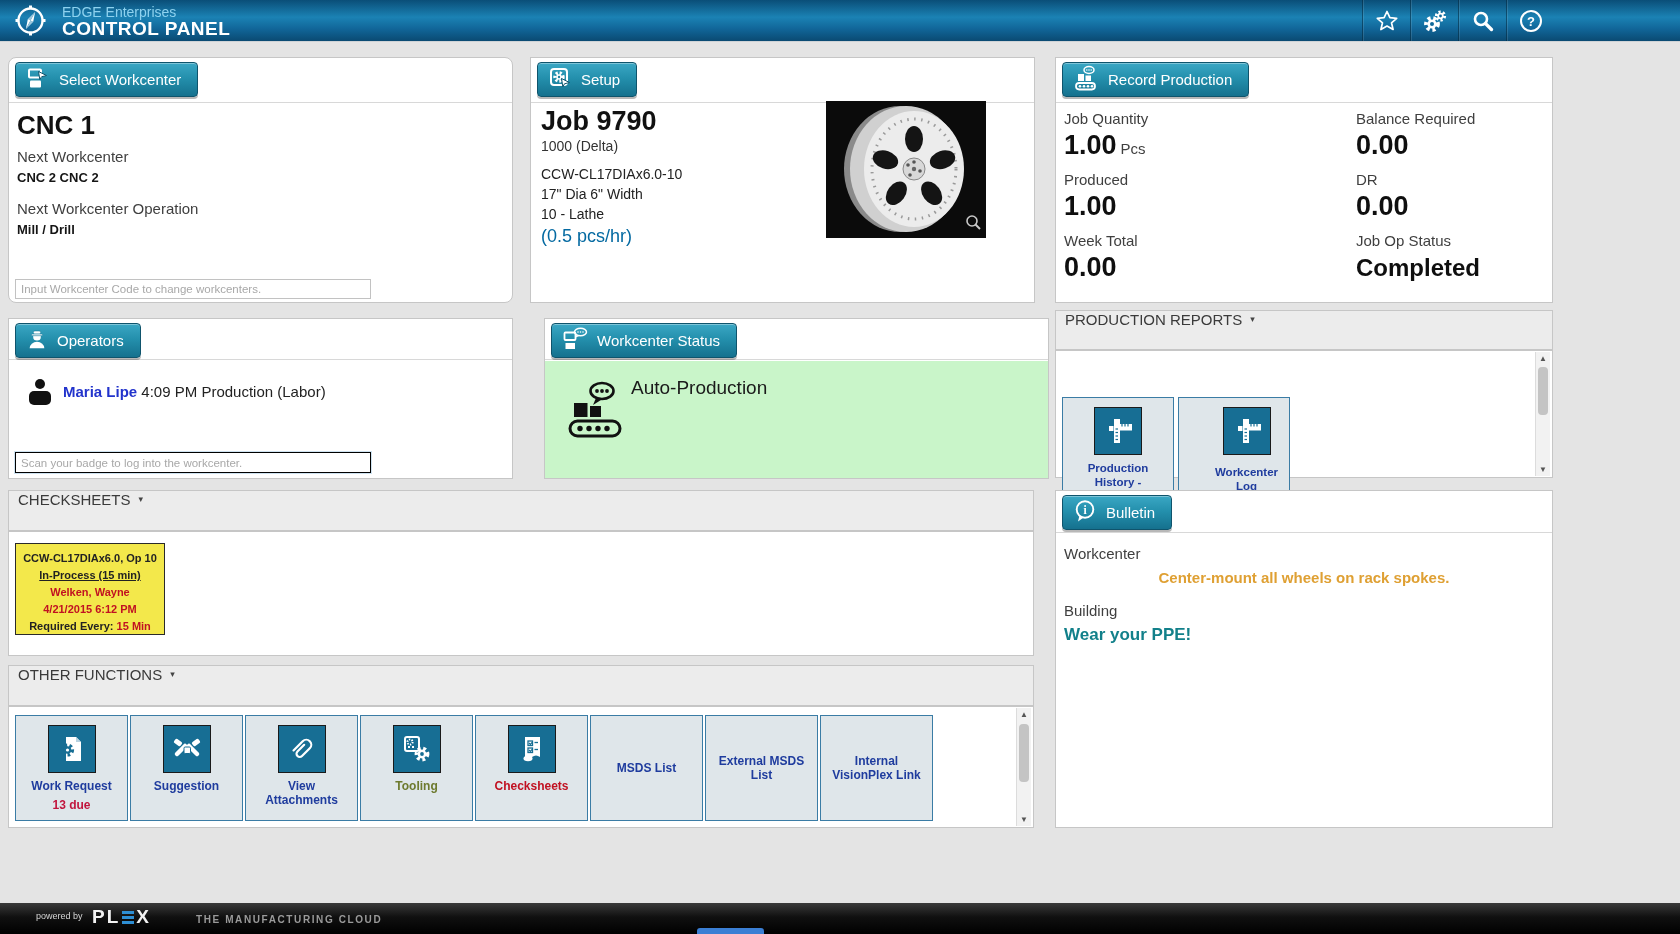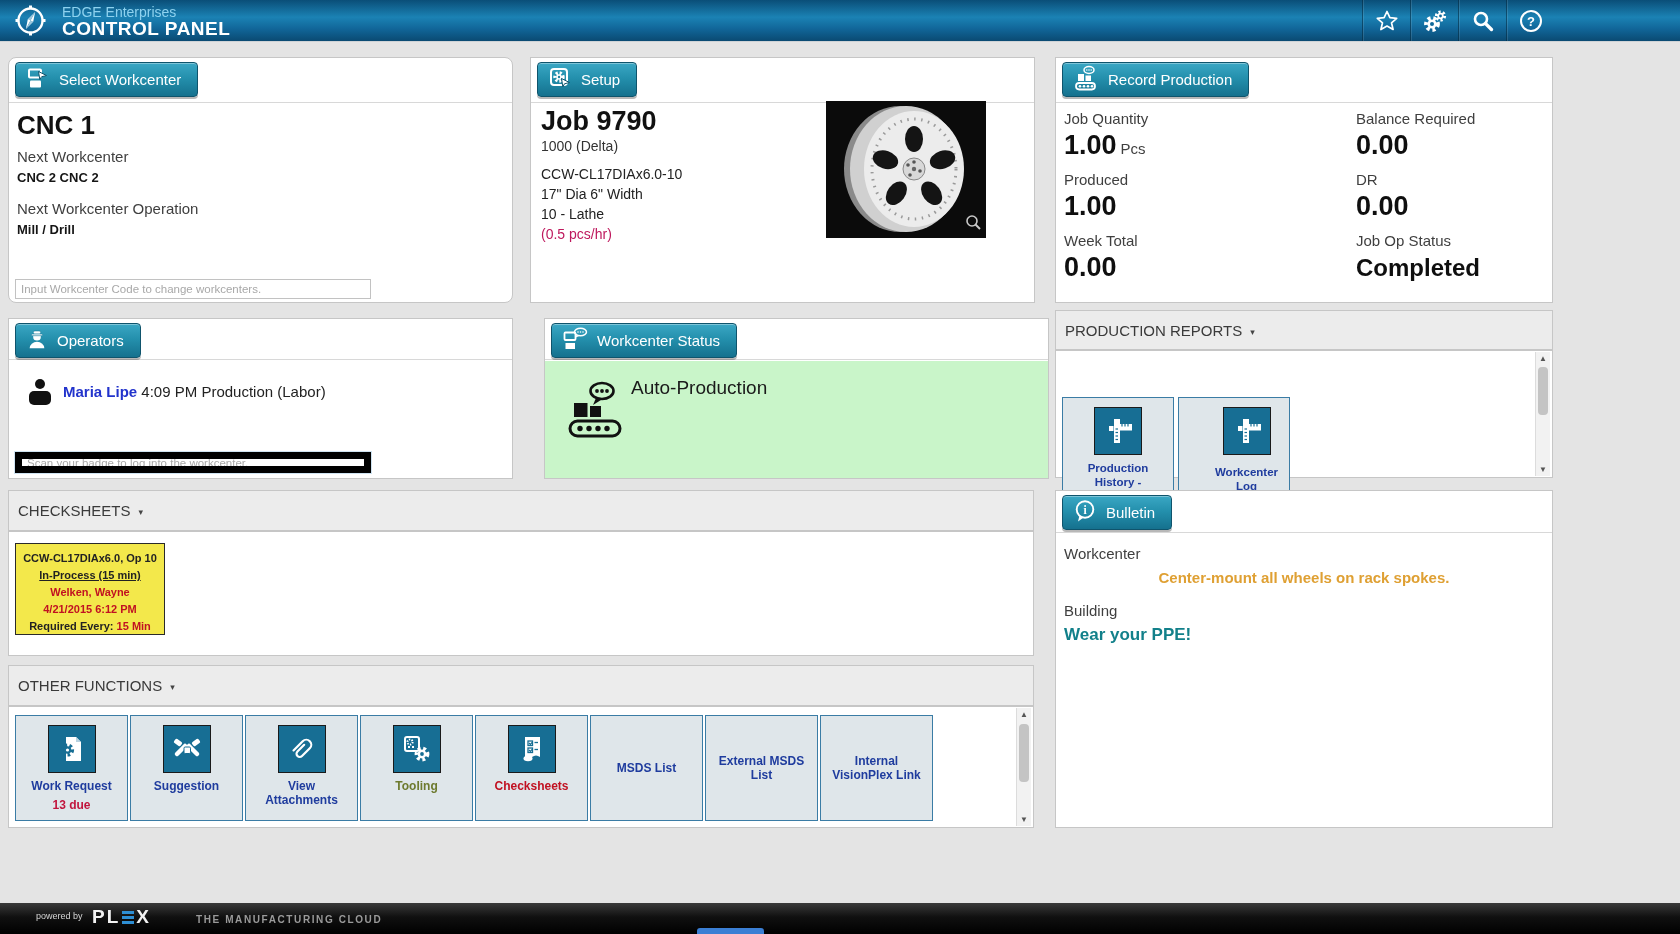--- a/index.html
+++ b/index.html
@@ -17,30 +17,30 @@
           border-left:1px solid rgba(6,40,60,.55);box-shadow:inset 1px 0 0 rgba(255,255,255,.12);cursor:pointer;}
   
   .panel{position:absolute;background:#fff;border:1px solid #c6c6c6;box-sizing:border-box;}
   .panel-hd{height:45px;border-bottom:1px solid #d8d8d8;box-sizing:border-box;padding:4px 0 0 6px;}
   .btn-teal{display:inline-flex;align-items:center;gap:9px;height:35px;padding:0 16px 0 10px;
        background:linear-gradient(180deg,#3aa7c4 0%,#2490ad 45%,#15718e 100%);
        border:1px solid #0f546c;border-radius:4px;cursor:pointer;
        box-shadow:0 2px 0 rgba(0,0,0,.28), inset 0 1px 0 rgba(255,255,255,.35);
        color:#fff;font-size:15px;font-family:inherit;}
   .sec-bar{position:absolute;background:#ececec;border:1px solid #c6c6c6;box-sizing:border-box;
-       display:flex;align-items:center;padding-left:9px;font-size:15px;color:#3a3a3a;cursor:pointer;}
+       display:flex;align-items:flex-start;padding-left:9px;font-size:15px;color:#3a3a3a;cursor:pointer;}
   .caret{font-size:9px;color:#444;margin-left:8px;margin-top:3px;}
   .lbl{position:absolute;font-size:15px;color:#3f3f3f;}
   .val-sm{position:absolute;font-size:13px;font-weight:bold;color:#151515;}
   .val-big{position:absolute;font-size:27px;font-weight:bold;color:#0f0f0f;}
   .unit{font-size:15px;font-weight:normal;color:#3f3f3f;margin-left:4px;}
   input{box-sizing:border-box;font-family:inherit;}
   input::placeholder{color:#a8a8a8;}
   .inp{position:absolute;height:20px;border:1px solid #c2c2c2;font-size:11.5px;padding:0 5px;color:#444;background:#fff;}
-  .inp.focus{border:7px solid #000000;box-shadow:0 0 0 1px #cfe3f1;}
+  .inp.focus{border:1px solid #000000;box-shadow:0 0 0 1px #cfe3f1;}
   
   .tile{width:113px;height:106px;background:#dfe6ea;border:1px solid #3a7ca5;box-sizing:border-box;
         display:flex;flex-direction:column;align-items:center;cursor:pointer;}
   .tile-icon{width:46px;height:46px;background:#176e94;border:1px solid #1a1a1a;margin-top:9px;
         display:flex;align-items:center;justify-content:center;flex:none;}
   .tile-label{font-size:12px;font-weight:bold;color:#1f3c9e;text-align:center;margin-top:6px;line-height:14px;padding:0 5px;}
   .tile.textonly{justify-content:center;}
   .tile.textonly .tile-label{margin-top:0;}
   .tile-sub{font-size:12px;font-weight:bold;color:#c1153d;margin-top:5px;}
   
@@ -149,21 +149,21 @@
         </svg>
       </span>
       <span>Setup</span>
     </button>
   </div>
   <div style="position:absolute;left:10px;top:48px;font-size:27px;font-weight:bold;color:#111;">Job 9790</div>
   <div style="position:absolute;left:10px;top:80px;font-size:14px;color:#333;">1000 (Delta)</div>
   <div style="position:absolute;left:10px;top:108px;font-size:14px;color:#222;">CCW-CL17DIAx6.0-10</div>
   <div style="position:absolute;left:10px;top:128px;font-size:14px;color:#222;">17" Dia 6" Width</div>
   <div style="position:absolute;left:10px;top:148px;font-size:14px;color:#222;">10 - Lathe</div>
-  <div style="position:absolute;left:10px;top:168px;font-size:14px;color:#be185d;">(0.5 pcs/hr)</div>
+  <div style="position:absolute;left:10px;top:168px;font-size:18px;color:#0369a1;">(0.5 pcs/hr)</div>
   <div style="position:absolute;left:295px;top:43px;">
     <svg width="160" height="137" viewBox="0 0 160 137">
       <rect width="160" height="137" fill="#0b0b0b"></rect>
       <ellipse cx="74" cy="68" rx="56" ry="63" fill="#8a8a8a"></ellipse>
       <ellipse cx="80" cy="68" rx="56" ry="63" fill="#d0d0d0"></ellipse>
       <ellipse cx="88" cy="68" rx="50" ry="58" fill="#ececec"></ellipse>
       <ellipse cx="88" cy="68" rx="42" ry="50" fill="none" stroke="#9a9a9a" stroke-width="3" stroke-dasharray="1.5 5.5"></ellipse>
       <g>
         <ellipse cx="88" cy="38" rx="9" ry="13" fill="#141414" transform="rotate(0,88,68)"></ellipse>
         <ellipse cx="88" cy="38" rx="9" ry="13" fill="#141414" transform="rotate(72,88,68)"></ellipse>

